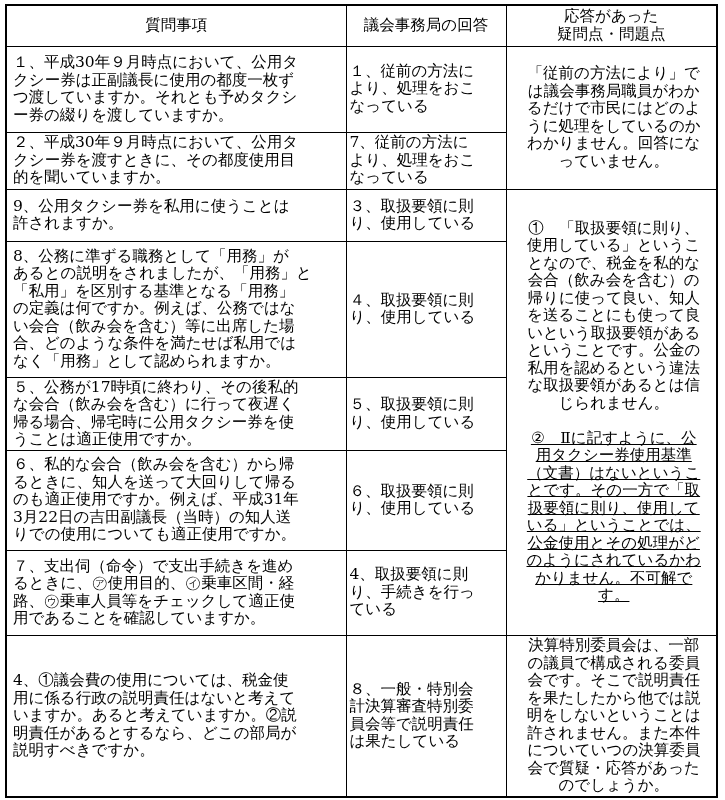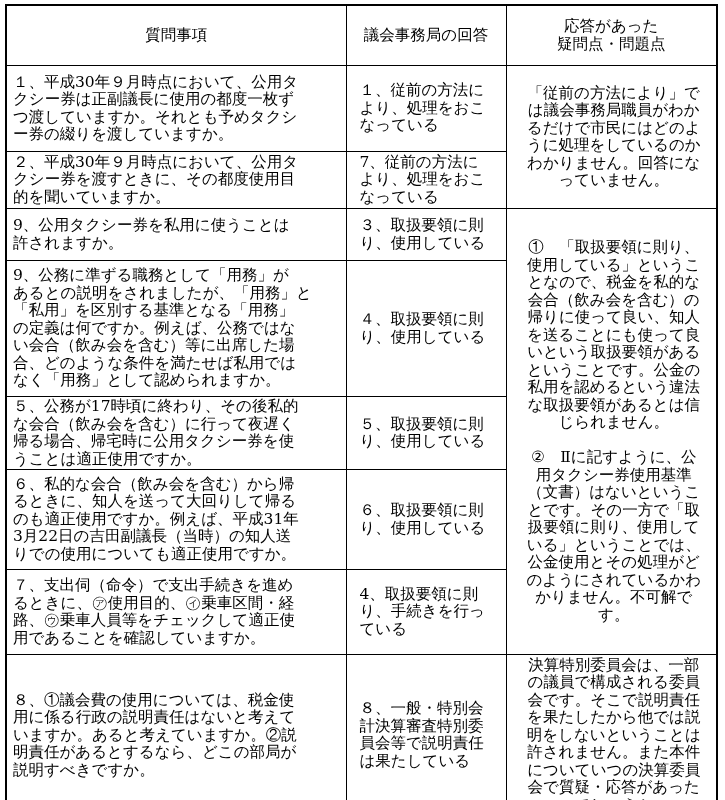--- a/index.html
+++ b/index.html
@@ -31,27 +31,27 @@
     vertical-align: middle;
     font-size: 15.5px;
     line-height: 17.5px;
     font-weight: normal;
     white-space: pre-line;
     overflow: hidden;
     box-sizing: border-box;
   }
   th {
     text-align: center;
-    padding: 12px;
+    padding: 2px;
   }
   td.q { padding: 1px 4px 1px 6px; text-align: left; }
-  td.a { padding: 1px 4px 1px 13px; text-align: left; }
+  td.a { padding: 1px 4px 1px 3px; text-align: left; }
   td.m { padding: 1px 4px 1px 9px; text-align: center; }
   td.m p { margin: 0; }
-  td.m p + p { margin-top: 0; }
+  td.m p + p { margin-top: 0; text-decoration: underline; }
   tr.hdr { height: 41px; }
   tr.r1 { height: 86px; margin-top: 40px; }
   tr.r2 { height: 57px; }
   tr.r3 { height: 52px; }
   tr.r4 { height: 136px; }
   tr.r5 { height: 70px; margin-top: 29px; }
   tr.r6 { height: 100px; }
   tr.r7 { height: 85px; }
   tr.r8 { height: 162px; }
 </style>
@@ -118,21 +118,21 @@
 とです。その一方で「取
 扱要領に則り、使用して
 いる」ということでは、
 公金使用とその処理がど
 のようにされているかわ
 かりません。不可解で
 す。</p>
         </td>
       </tr>
       <tr class="r4">
-        <td class="q">9、公務に準ずる職務として「用務」が
+        <td class="q">8、公務に準ずる職務として「用務」が
 あるとの説明をされましたが、「用務」と
 「私用」を区別する基準となる「用務」
 の定義は何ですか。例えば、公務ではな
 い会合（飲み会を含む）等に出席した場
 合、どのような条件を満たせば私用では
 なく「用務」として認められますか。</td>
         <td class="a">４、取扱要領に則
 り、使用している</td>
       </tr>
       <tr class="r5">
@@ -155,21 +155,21 @@
       <tr class="r7">
         <td class="q">７、支出伺（命令）で支出手続きを進め
 るときに、㋐使用目的、㋑乗車区間・経
 路、㋒乗車人員等をチェックして適正使
 用であることを確認していますか。</td>
         <td class="a">4、取扱要領に則
 り、手続きを行っ
 ている</td>
       </tr>
       <tr class="r8">
-        <td class="q">８、①議会費の使用については、税金使
+        <td class="q">4、①議会費の使用については、税金使
 用に係る行政の説明責任はないと考えて
 いますか。あると考えていますか。②説
 明責任があるとするなら、どこの部局が
 説明すべきですか。</td>
         <td class="a">８、一般・特別会
 計決算審査特別委
 員会等で説明責任
 は果たしている</td>
         <td class="m">決算特別委員会は、一部
 の議員で構成される委員

